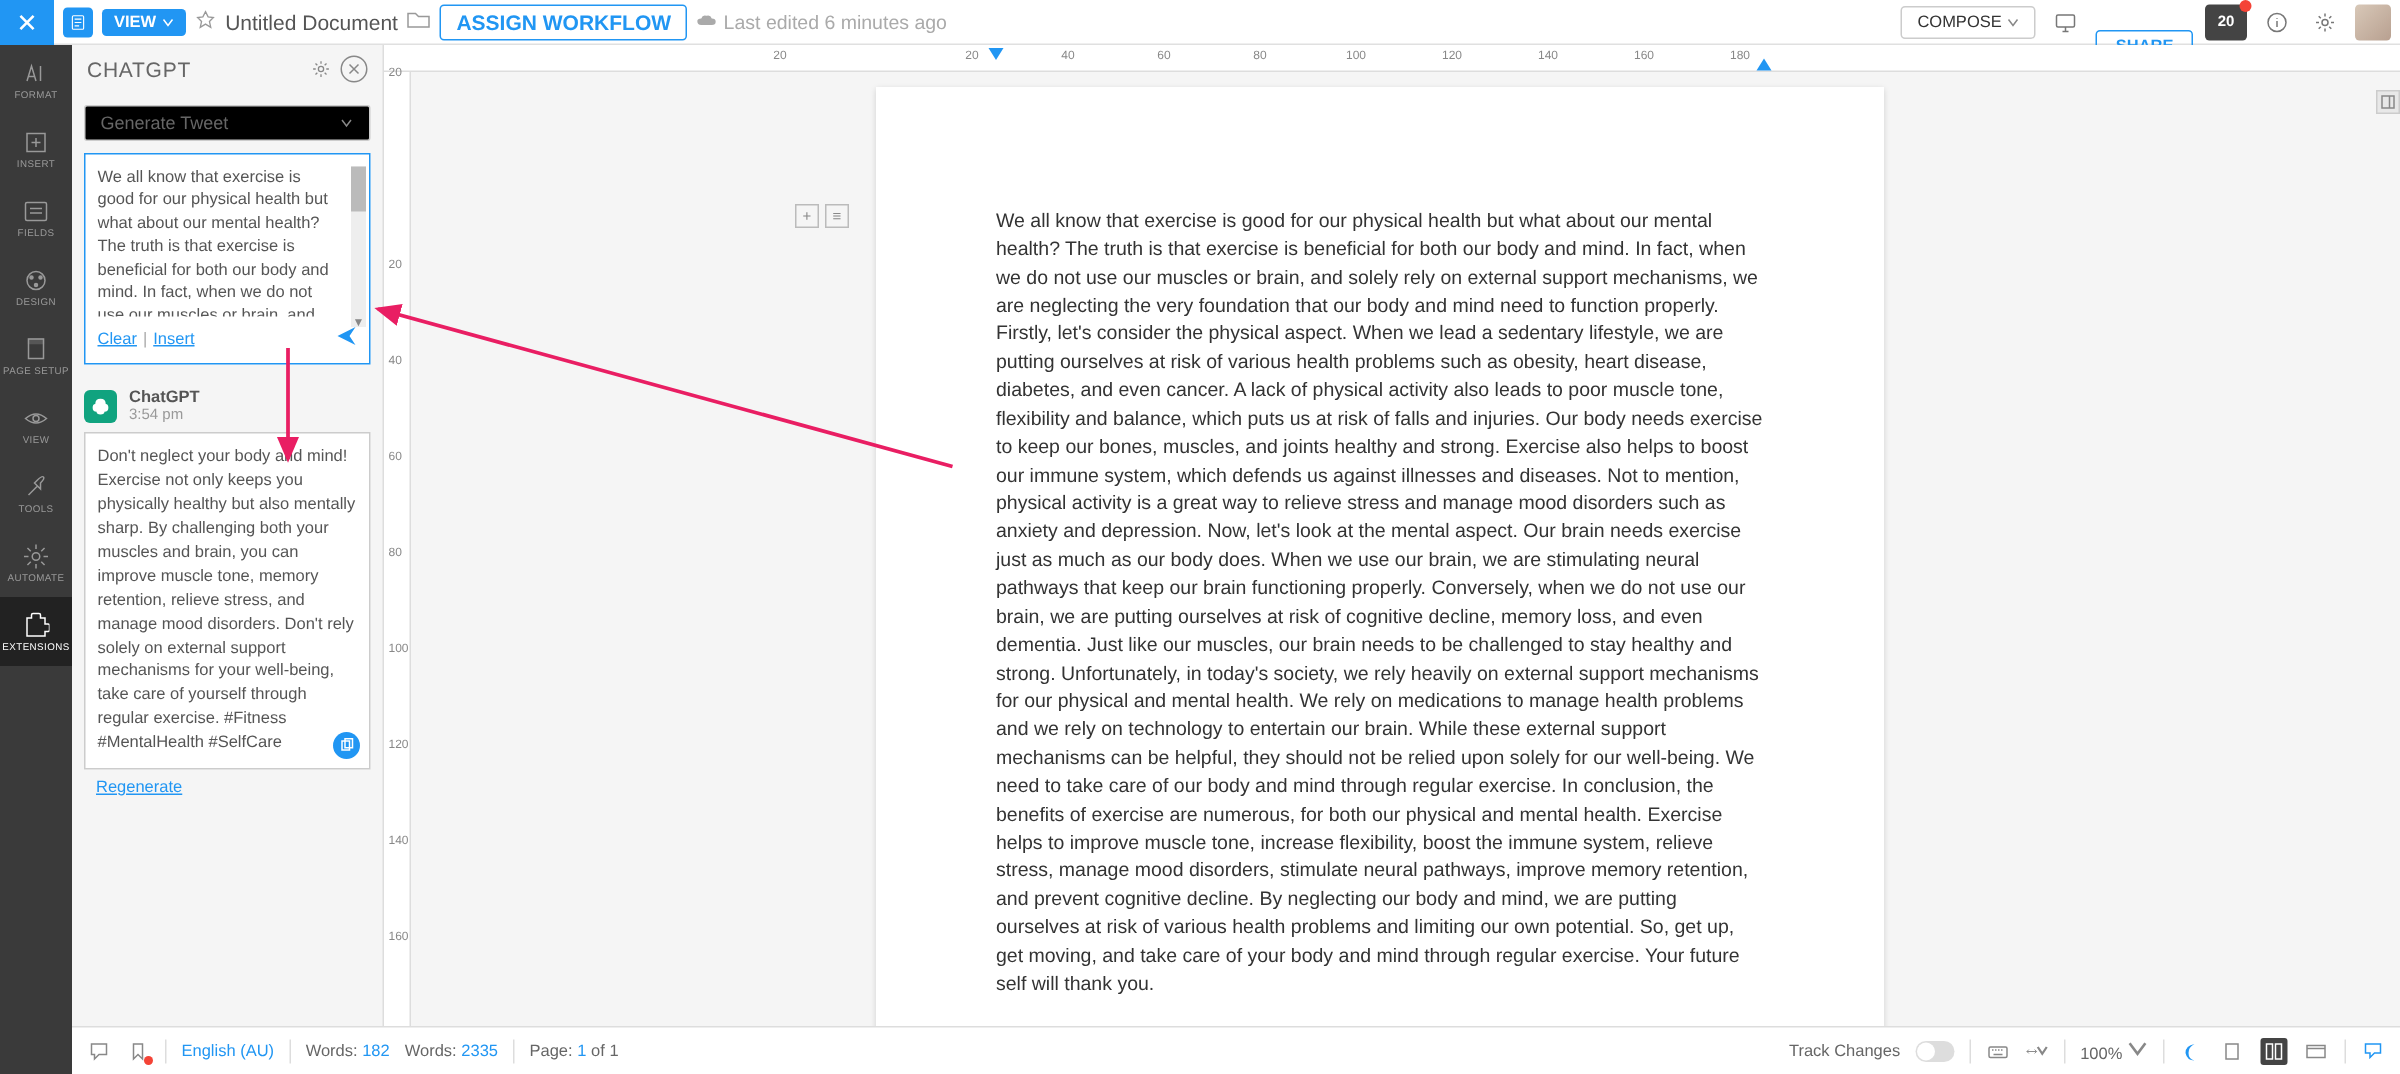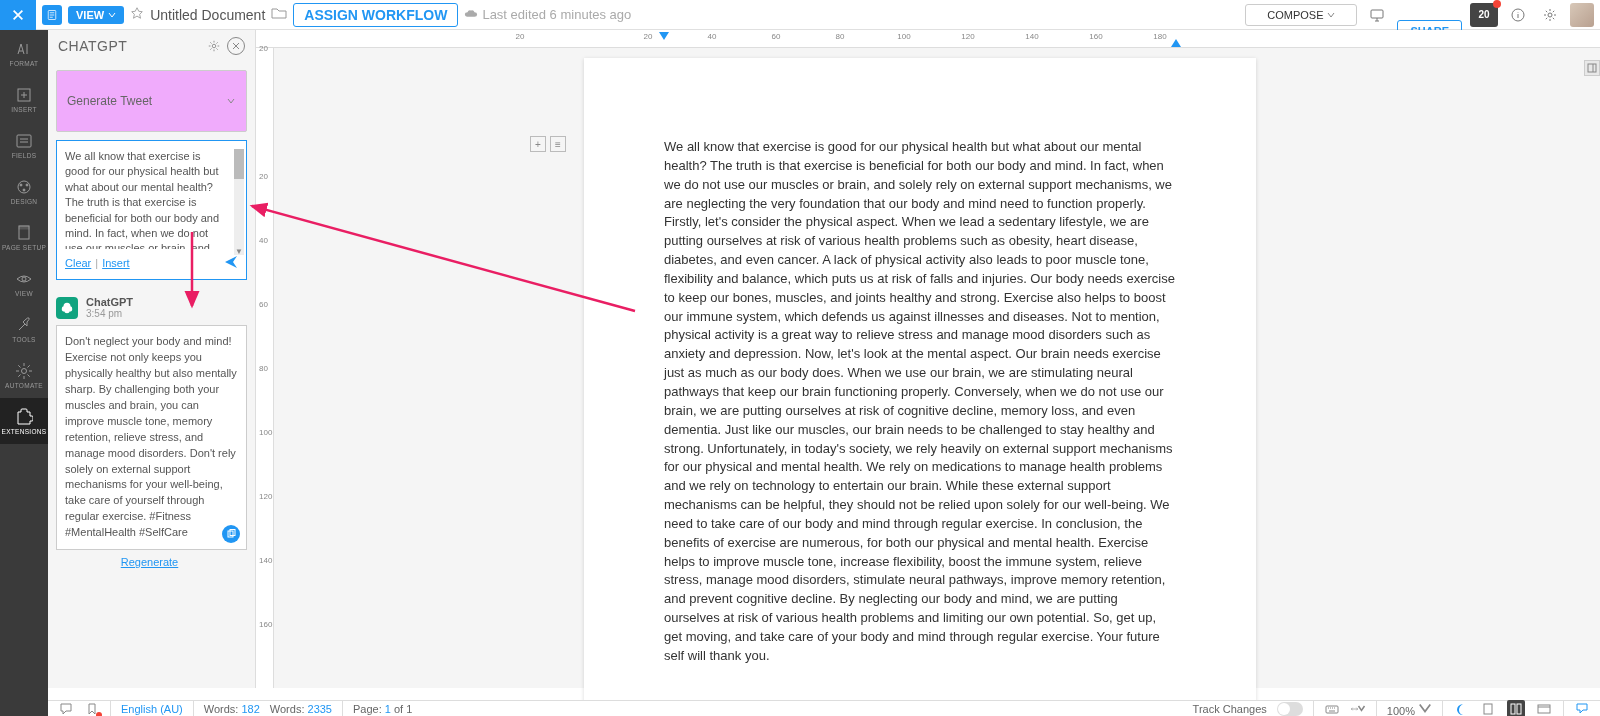--- a/index.html
+++ b/index.html
@@ -13,21 +13,21 @@
 .doc-icon { width: 20px; height: 20px; background: #2196f3; border-radius: 3px; display: flex; align-items: center; justify-content: center; }
 .doc-icon svg { width: 12px; height: 12px; fill: #fff; }
 .file-btn { background: #2196f3; color: #fff; padding: 3px 8px; border-radius: 3px; font-size: 11px; font-weight: bold; display: flex; align-items: center; gap: 4px; cursor: pointer; }
 .star-icon svg { width: 14px; height: 14px; stroke: #999; fill: none; }
 .doc-title { font-size: 14px; color: #555; }
 .folder-icon svg { width: 16px; height: 14px; fill: none; stroke: #999; }
 .assign-btn { border: 1px solid #2196f3; color: #2196f3; padding: 3px 10px; font-size: 14px; border-radius: 3px; font-weight: bold; cursor: pointer; }
 .last-edited { color: #aaa; font-size: 13px; display: flex; align-items: center; gap: 4px; }
 .cloud-icon svg { width: 14px; height: 10px; fill: #aaa; }
 .topbar-right { margin-left: auto; display: flex; align-items: center; gap: 8px; }
-.compose-btn { border: 1px solid #ccc; padding: 4px 21px; font-size: 11px; border-radius: 3px; display: flex; align-items: center; gap: 4px; cursor: pointer; }
+.compose-btn { border: 1px solid #ccc; padding: 4px 10px; font-size: 11px; border-radius: 3px; display: flex; align-items: center; gap: 4px; cursor: pointer; }
 .share-btn { border: 1px solid #2196f3; color: #2196f3; padding: 4px 12px; font-size: 11px; font-weight: bold; border-radius: 3px; cursor: pointer; margin-top: 32px; }
 .topbar-icon { width: 24px; height: 24px; display: flex; align-items: center; justify-content: center; cursor: pointer; color: #777; }
 .topbar-icon svg { width: 16px; height: 16px; stroke: currentColor; fill: none; }
 .notif-badge { position: relative; width: 28px; height: 24px; background: #444; border-radius: 3px; display: flex; align-items: center; justify-content: center; color: #fff; font-size: 10px; font-weight: bold; }
 .notif-dot { position: absolute; top: -3px; right: -3px; width: 8px; height: 8px; background: #f44336; border-radius: 50%; }
 .avatar { width: 24px; height: 24px; border-radius: 3px; background: #ddd; background: linear-gradient(135deg,#d8c8b8,#b8a090); }
 
 
 .sidebar { position: absolute; left: 0; top: 30px; bottom: 0; width: 48px; background: #3a3a3a; display: flex; flex-direction: column; }
 .sidebar-item { height: 46px; display: flex; flex-direction: column; align-items: center; justify-content: center; color: #999; cursor: pointer; gap: 2px; }
@@ -37,21 +37,21 @@
 
 
 .panel { position: absolute; left: 48px; top: 30px; bottom: 28px; width: 208px; background: #f5f5f5; border-right: 1px solid #ddd; }
 .panel-header { height: 32px; display: flex; align-items: center; padding: 0 10px; }
 .panel-title { font-size: 14px; color: #666; letter-spacing: 0.5px; }
 .panel-header-icons { margin-left: auto; display: flex; gap: 4px; }
 .panel-header-icons .pi { width: 18px; height: 18px; display: flex; align-items: center; justify-content: center; color: #888; cursor: pointer; }
 .panel-header-icons svg { width: 14px; height: 14px; stroke: currentColor; fill: none; }
 .close-circle { border: 1.5px solid #888; border-radius: 50%; }
 
-.dropdown-box { margin: 8px; border: 1px solid #ccc; background: #f0abfc; padding: 23px 10px; display: flex; align-items: center; cursor: pointer; border-radius: 2px; }
+.dropdown-box { margin: 8px; border: 1px solid #ccc; background: #000000; padding: 4px 10px; display: flex; align-items: center; cursor: pointer; border-radius: 2px; }
 .dropdown-box .dd-label { color: #666; font-size: 12px; }
 .dropdown-box svg { margin-left: auto; width: 10px; height: 10px; stroke: #888; fill: none; }
 
 .input-box { margin: 0 8px; border: 1.5px solid #2196f3; background: #fff; padding: 8px; position: relative; }
 .input-text { font-size: 11px; color: #555; line-height: 1.4; height: 100px; overflow: hidden; padding-right: 12px; }
 .input-scroll { position: absolute; right: 2px; top: 8px; bottom: 24px; width: 10px; }
 .input-scroll-track { position: absolute; inset: 0; background: #eee; }
 .input-scroll-thumb { position: absolute; top: 0; left: 0; right: 0; height: 30px; background: #bbb; }
 .input-scroll-up, .input-scroll-down { position: absolute; left: 0; right: 0; height: 10px; color: #888; font-size: 8px; text-align: center; }
 .input-scroll-up { top: -2px; }
@@ -64,21 +64,21 @@
 
 .chat-msg-header { display: flex; align-items: center; gap: 8px; margin: 16px 8px 6px; }
 .chat-avatar { width: 22px; height: 22px; background: #10a37f; border-radius: 4px; display: flex; align-items: center; justify-content: center; }
 .chat-avatar svg { width: 14px; height: 14px; fill: #fff; }
 .chat-name { font-size: 11px; color: #555; font-weight: bold; }
 .chat-time { font-size: 10px; color: #999; }
 
 .chat-body { margin: 0 8px; border: 1px solid #ccc; background: #fff; padding: 8px; font-size: 11px; color: #555; line-height: 1.45; position: relative; }
 .copy-badge { position: absolute; bottom: 6px; right: 6px; width: 18px; height: 18px; background: #2196f3; border-radius: 50%; display: flex; align-items: center; justify-content: center; }
 .copy-badge svg { width: 10px; height: 10px; fill: #fff; }
-.regen { display: block; text-align: center; color: #2196f3; font-size: 11px; text-decoration: underline; margin: 6px 8px 0 4px; cursor: pointer; }
+.regen { display: block; text-align: left; color: #2196f3; font-size: 11px; text-decoration: underline; margin: 6px 8px 0 16px; cursor: pointer; }
 
 
 .doc-area { position: absolute; left: 256px; right: 0; top: 30px; bottom: 28px; background: #f5f5f5; }
 .collapse-handle { position: absolute; left: 0; top: 4px; width: 10px; height: 16px; background: #e8e8e8; border: 1px solid #ccc; display: flex; align-items: center; justify-content: center; font-size: 8px; color: #666; cursor: pointer; }
 .hruler { position: absolute; left: 0; right: 0; top: 0; height: 18px; background: #fff; border-bottom: 1px solid #ddd; }
 .hruler-canvas { position: absolute; left: 328px; top: 0; height: 18px; }
 .hruler-label { position: absolute; top: 2px; font-size: 8px; color: #888; transform: translateX(-50%); }
 .hruler-marker { position: absolute; top: 2px; width: 0; height: 0; border-left: 5px solid transparent; border-right: 5px solid transparent; border-top: 8px solid #2196f3; transform: translateX(-5px); }
 .hruler-marker.up { border-top: none; border-bottom: 8px solid #2196f3; top: 9px; }
 
@@ -87,21 +87,21 @@
 
 .page { position: absolute; left: 328px; top: 28px; width: 672px; height: 650px; background: #fff; box-shadow: 0 1px 4px rgba(0,0,0,0.15); }
 .page-content { position: absolute; left: 80px; right: 80px; top: 80px; font-size: 13px; line-height: 1.45; color: #333; }
 .page-gutter-icons { position: absolute; left: -54px; top: 78px; display: flex; gap: 4px; }
 .gutter-icon { width: 16px; height: 16px; border: 1px solid #bbb; display: flex; align-items: center; justify-content: center; font-size: 10px; color: #888; cursor: pointer; }
 
 .collapse-right { position: absolute; right: 0; top: 30px; width: 16px; height: 16px; background: #e8e8e8; border: 1px solid #ccc; display: flex; align-items: center; justify-content: center; cursor: pointer; }
 .collapse-right svg { width: 10px; height: 10px; stroke: #888; }
 
 
-.statusbar { position: absolute; left: 48px; right: 0; bottom: 0; height: 16px; background: #fff; border-top: 1px solid #ddd; display: flex; align-items: center; padding: 0 10px; font-size: 11px; color: #666; gap: 10px; }
+.statusbar { position: absolute; left: 48px; right: 0; bottom: 0; height: 32px; background: #fff; border-top: 1px solid #ddd; display: flex; align-items: center; padding: 0 10px; font-size: 11px; color: #666; gap: 10px; }
 .statusbar .sb-icon { width: 16px; height: 16px; display: flex; align-items: center; justify-content: center; cursor: pointer; }
 .statusbar svg { width: 14px; height: 14px; stroke: #888; fill: none; }
 .sb-sep { width: 1px; height: 16px; background: #ddd; }
 .sb-blue { color: #2196f3; }
 .statusbar-right { margin-left: auto; display: flex; align-items: center; gap: 10px; }
 .toggle { width: 26px; height: 14px; background: #ddd; border-radius: 7px; position: relative; cursor: pointer; }
 .toggle::after { content: ''; position: absolute; left: 1px; top: 1px; width: 12px; height: 12px; background: #fff; border-radius: 50%; }
 .view-btn { width: 18px; height: 18px; display: flex; align-items: center; justify-content: center; cursor: pointer; }
 .view-btn.active { background: #444; color: #fff; border-radius: 2px; }
 .view-btn.active svg { stroke: #fff; }

